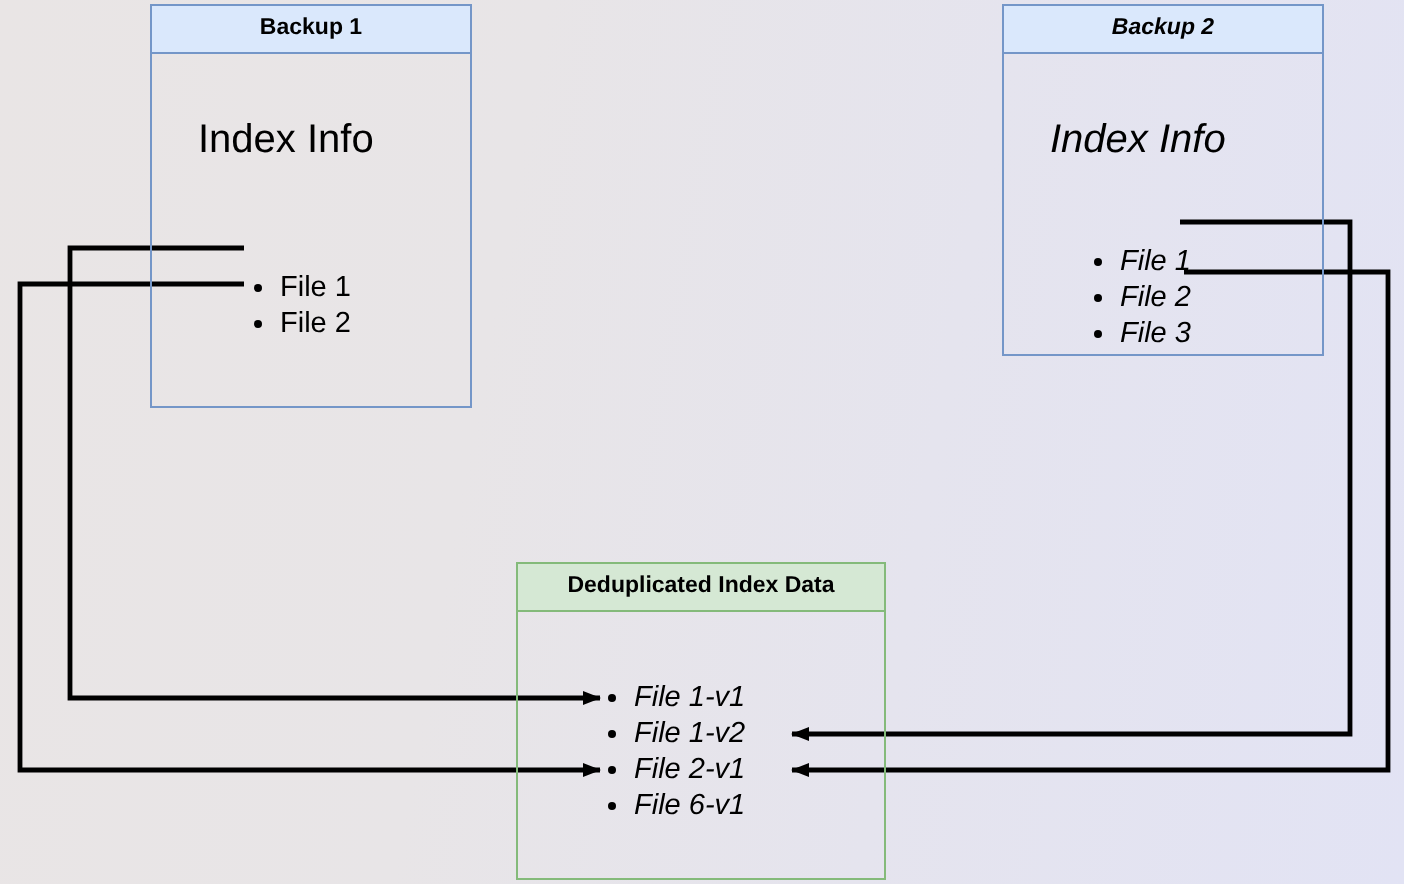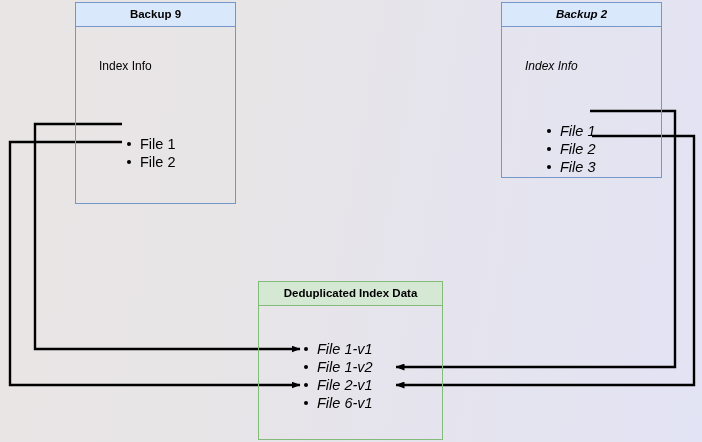--- a/index.html
+++ b/index.html
@@ -52,21 +52,21 @@
   .node-green {
     border: 1.5px solid #84ba7a;
     background: transparent;
   }
   .node-green > .node-header {
     background: #d5e8d4;
     border-bottom: 1.5px solid #84ba7a;
   }
   .body-label {
     position: absolute;
-    font-size: 12px;
+    font-size: 20px;
     color: #000000;
     white-space: nowrap;
   }
   .bullet-list {
     position: absolute;
     margin: 0;
     padding: 0;
     list-style: none;
   }
   .bullet-list li {
@@ -104,21 +104,21 @@
     <polyline points="122,124 35,124 35,349 300,349" fill="none" stroke="#000000" stroke-width="2.4" marker-end="url(#arrowhead)"></polyline>
 
     <polyline points="122,142 10,142 10,385 300,385" fill="none" stroke="#000000" stroke-width="2.4" marker-end="url(#arrowhead)"></polyline>
 
     <polyline points="590,111 675,111 675,367 396,367" fill="none" stroke="#000000" stroke-width="2.4" marker-end="url(#arrowhead)"></polyline>
 
     <polyline points="592,136 694,136 694,385 396,385" fill="none" stroke="#000000" stroke-width="2.4" marker-end="url(#arrowhead)"></polyline>
   </svg>
 
   <div class="node node-blue" style="left:75px; top:2px; width:161px; height:202px;">
-    <div class="node-header">Backup 9</div>
+    <div class="node-header">Backup 1</div>
     <div class="node-body" style="height:176px;">
       <div class="body-label" style="left:23px; top:32px;">Index Info</div>
       <ul class="bullet-list" style="left:50px; top:108px;">
         <li>File 1</li>
         <li>File 2</li>
       </ul>
     </div>
   </div>
 
   <div class="node node-blue" style="left:501px; top:2px; width:161px; height:176px;font-style:italic;">

